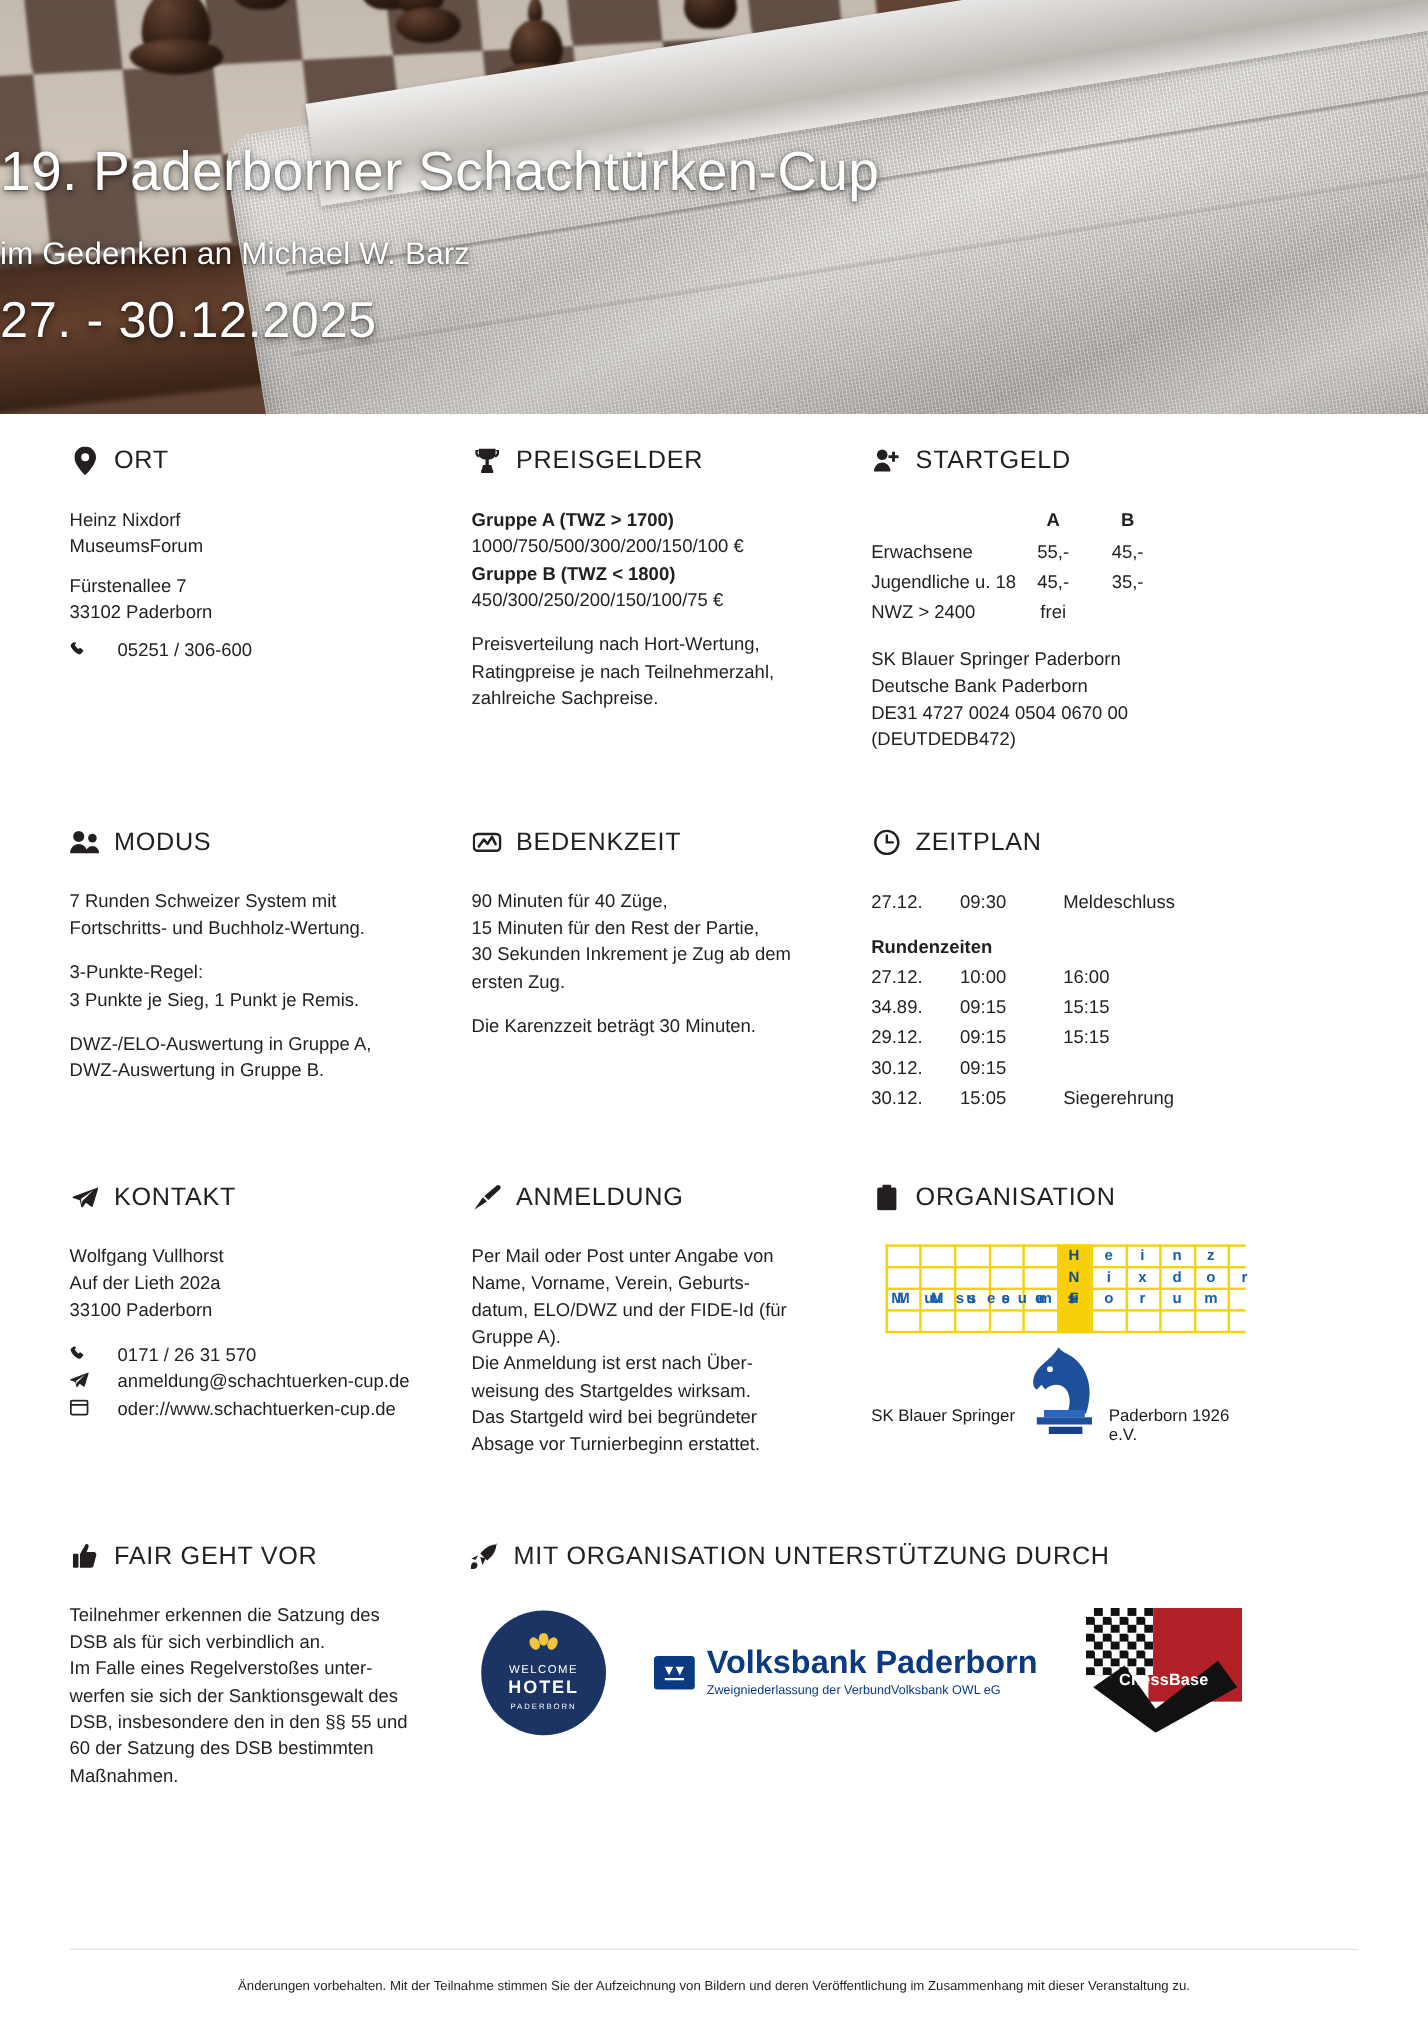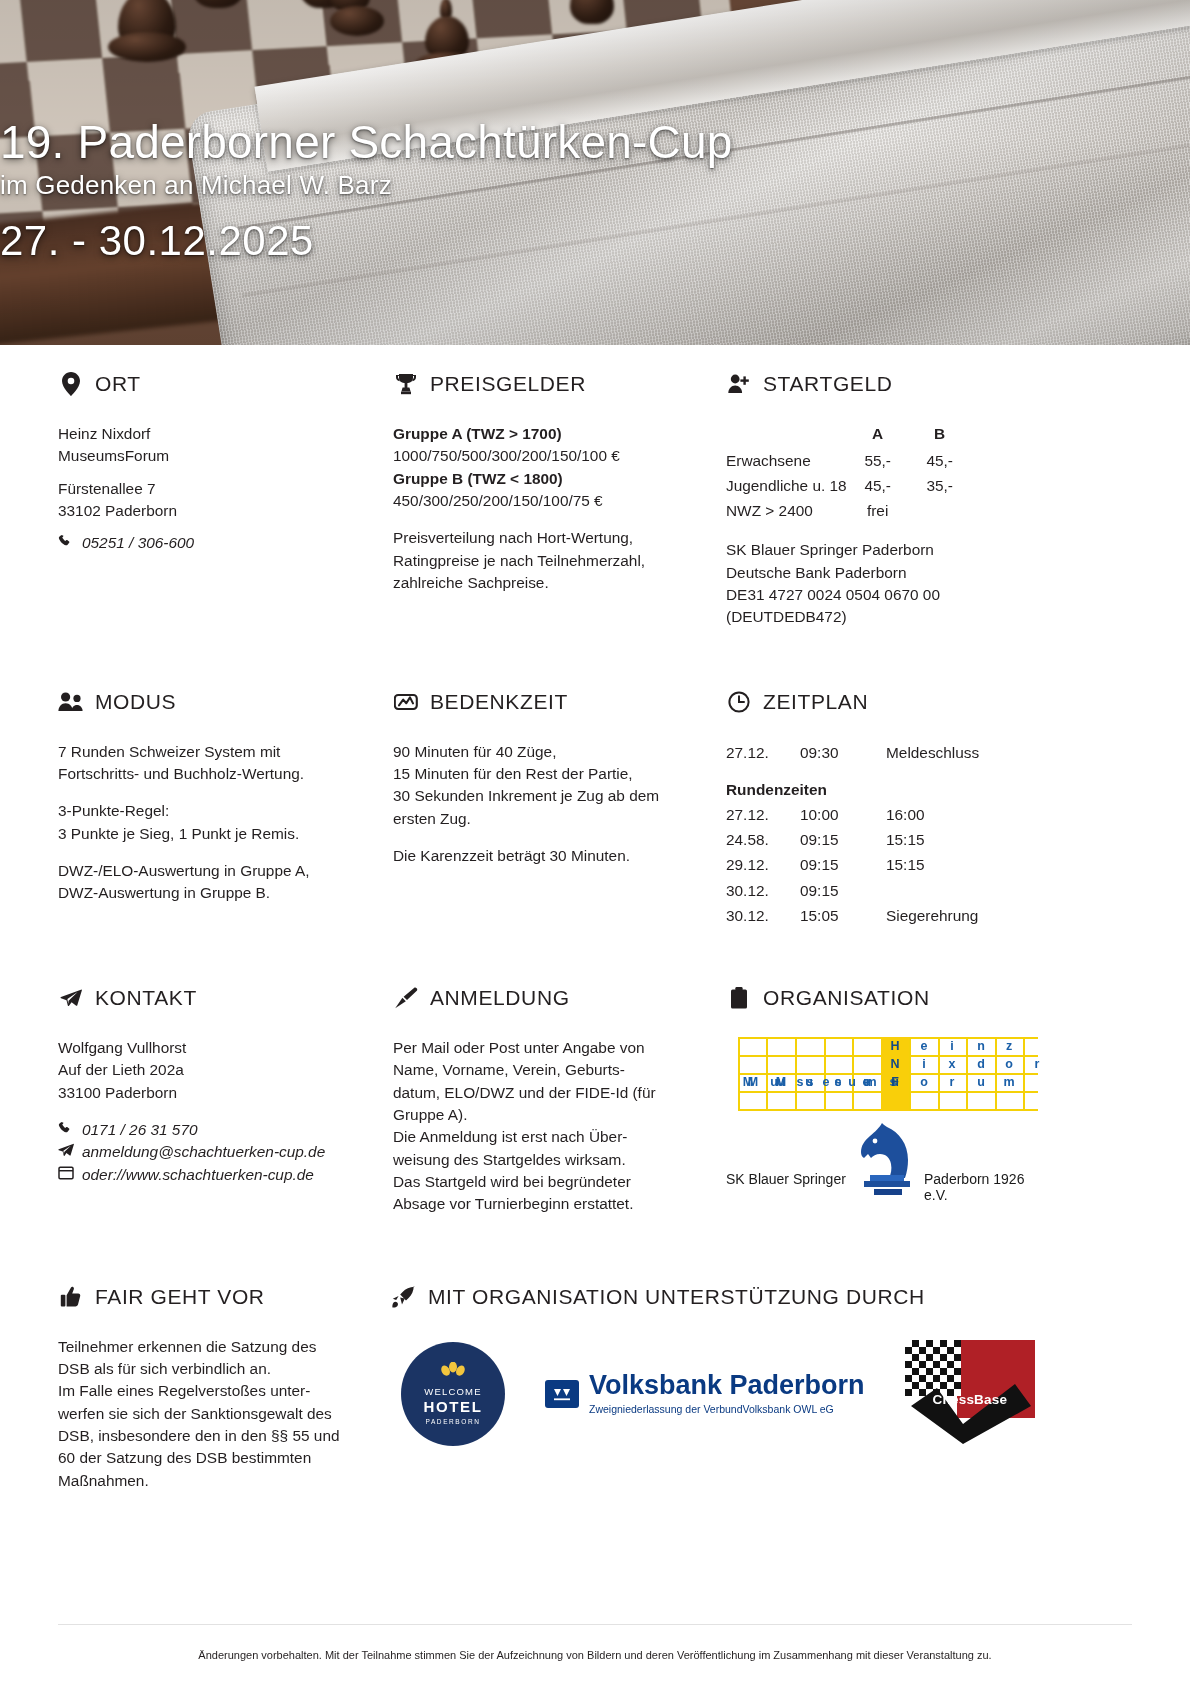--- a/index.html
+++ b/index.html
@@ -105,21 +105,21 @@
   }
   .hero-text {
     position: absolute; left: 0; right: 0; top: 118px;
     text-align: left; color: #ffffff;
     text-shadow: 0 2px 7px rgba(0,0,0,.55), 0 1px 2px rgba(0,0,0,.5);
   }
   .hero-title {
     font-size: 46px; font-weight: 400; letter-spacing: .2px; line-height: 1.05;
   }
   .hero-sub {
-    font-size: 26px; font-weight: 300; margin-top: 4px; letter-spacing: .2px;
+    font-size: 26px; font-weight: 300; margin-top: 30px; letter-spacing: .2px;
   }
   .hero-dates {
     font-size: 42px; font-weight: 300; margin-top: 16px; letter-spacing: .5px;
   }
 
   
   .content { position: relative; padding: 22px 58px 0 58px; }
   .row { display: flex; }
   .col { width: 333px; padding-right: 30px; }
   .col.c2 { padding-left: 2px; }
@@ -133,21 +133,21 @@
   .sec-icon svg { display: block; }
   .sec-title {
     font-size: 21px; font-weight: 400; letter-spacing: .6px; color: #231f20;
   }
   .body-txt {
     font-size: 15.4px; line-height: 1.45; color: #231f20; font-weight: 400;
   }
   .body-txt .b { font-weight: 700; }
   .gap { height: 15px; }
 
-  .kv { display: flex; align-items: flex-start; gap: 5px; font-size: 15.4px; line-height: 1.45; font-style: italic; }
+  .kv { display: flex; align-items: flex-start; gap: 21px; font-size: 15.4px; line-height: 1.45; }
   .kv .ic { width: 19px; flex: 0 0 19px; display:flex; align-items:center; justify-content:flex-start; padding-top:2px; }
 
   
   table.t { border-collapse: collapse; font-size: 15.4px; }
   table.t th { font-weight: 700; text-align: center; padding: 0 0 3px 0; font-size: 15.4px; }
   table.t td { padding: 1.5px 0; vertical-align: top; }
   td.lbl { padding-right: 18px; white-space: nowrap; }
   td.num { text-align: center; width: 62px; }
 
   
@@ -427,21 +427,21 @@
             </table>
           <div class="zhead">Rundenzeiten</div>
           <table class="z">
             <tbody>
                 <tr>
               <td class="zd">27.12.</td>
               <td class="zt">10:00</td>
               <td>16:00</td>
             </tr>
             <tr>
-              <td class="zd">24.58.</td>
+              <td class="zd">34.89.</td>
               <td class="zt">09:15</td>
               <td>15:15</td>
             </tr>
             <tr>
               <td class="zd">29.12.</td>
               <td class="zt">09:15</td>
               <td>15:15</td>
             </tr>
             <tr>
               <td class="zd">30.12.</td>

